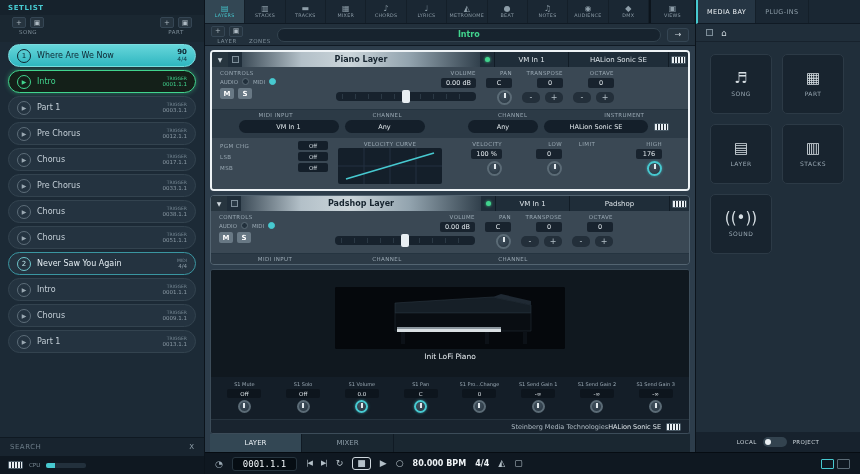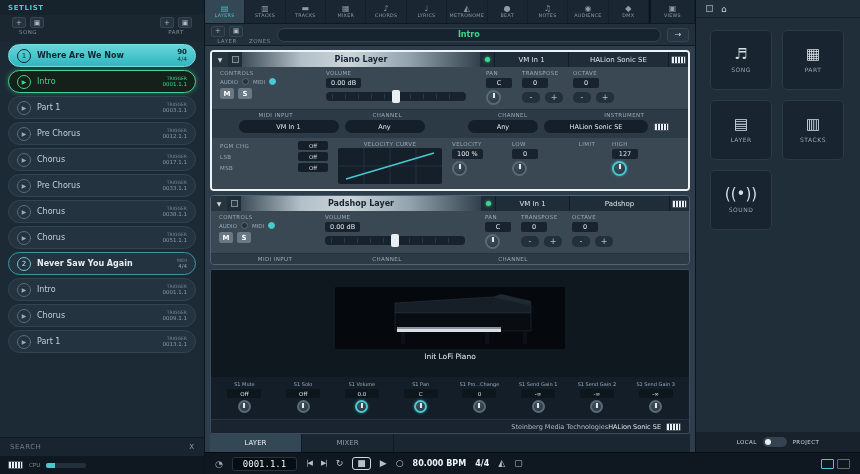--- a/index.html
+++ b/index.html
@@ -23,21 +23,21 @@
   .sl-list{flex:1;padding-top:2px;overflow:hidden}
   .sl-item{height:23px;border-radius:12px;background:var(--card);border:1px solid #33434f;display:flex;align-items:center;gap:6px;padding:0 8px;margin:0 8px 3px}
   .sl-item .badge{width:14px;height:14px;min-width:14px;border-radius:50%;border:1px solid #5d6d79;display:flex;align-items:center;justify-content:center;font-size:7px;color:#9aa8b2}
   .sl-item .badge .play{font-size:6px}
   .sl-item.song .num{display:inline}.sl-item.part .play{display:inline}
   .sl-item .label{flex:1;font-size:8px;color:#c4cfd7;white-space:nowrap;overflow:hidden}
   .sl-item .rcol{display:flex;flex-direction:column;align-items:flex-end;line-height:1.15}
   .sl-item .r1{font-size:4.5px;color:#75share;color:#75listed;color:#758793}
   .sl-item .r2{font-size:5.5px;color:#8b9aa5}
   .sl-item.song{border-color:#3a96a1}
-  .sl-item.song .label{color:#e4edf2;font-weight:bold}
+  .sl-item.song .label{color:#e4edf2;font-weight:normal}
   .sl-item.song .badge{border-color:#6fc6cc;color:#bfe4e7}
   .sl-item.active-song{background:linear-gradient(180deg,#66d6da,#2fb6c0);border-color:#7adde0}
   .sl-item.active-song .label{color:#0e2531}
   .sl-item.active-song .badge{border-color:#0e2531;color:#0e2531}
   .sl-item.active-song .r1{font-size:7px;font-weight:bold;color:#0e2531}
   .sl-item.active-song .r2{color:#11303c;font-size:6px}
   .sl-item.active-part{background:#142019;border-color:var(--green);box-shadow:0 0 5px rgba(65,212,142,.45)}
   .sl-item.active-part .label,.sl-item.active-part .r1,.sl-item.active-part .r2{color:var(--green)}
   .sl-item.active-part .badge{border-color:var(--green);color:var(--green)}
   .sl-search{height:19px;border-top:1px solid #0f1922;display:flex;align-items:center;justify-content:space-between;padding:0 10px;background:#18242f}
@@ -77,21 +77,21 @@
   .lp-chk{width:14px;display:flex;align-items:center;justify-content:center;cursor:pointer}
   .chk{width:7px;height:7px;border:1px solid #7d8d98;background:#2a3945;display:inline-block}
   .lp-title{flex:1;display:flex;align-items:center;justify-content:center;background:linear-gradient(90deg,#3d4c58 0%,#b3c0c8 25%,#cbd5da 45%,#93a4af 70%,#31404c 100%);color:#16242f;font-size:8px;font-weight:bold}
   .lp-dot{width:14px;display:flex;align-items:center;justify-content:center}
   .dot{width:5px;height:5px;border-radius:50%;background:var(--green);box-shadow:0 0 3px var(--green)}
   .lp-in,.lp-instr{display:flex;align-items:center;justify-content:center;font-size:7px;color:#dde4e9;border-left:1px solid #111c26;padding:0 8px}
   .lp-in{width:74px}.lp-instr{width:100px}
   .lp-kbd{width:20px;display:flex;align-items:center;justify-content:center;border-left:1px solid #111c26;cursor:pointer}
 
   .lp-body{display:flex;padding:3px 8px 4px;gap:10px;background:var(--panel)}
-  .col{display:flex;flex-direction:column;align-items:flex-start;gap:2px}
+  .col{display:flex;flex-direction:column;align-items:flex-end;gap:2px}
   .lbl{font-size:5.5px;color:#9aa9b4;letter-spacing:.4px;white-space:nowrap}
   .valbox{min-width:26px;text-align:center;background:#18232e;border-radius:2px;color:#e2e9ed;font-size:6.5px;padding:1px 5px}
   .controls-col{align-items:flex-start;width:96px}
   .am-row{display:flex;align-items:center;gap:4px}
   .am-lbl{font-size:5.5px;color:#9aa9b4}
   .tog{width:7px;height:7px;border-radius:50%;border:1px solid #5b6b76;background:#22303c;display:inline-block;cursor:pointer}
   .tog.on{background:var(--teal);border-color:var(--teal)}
   .ms-row{display:flex;gap:4px;margin-top:1px}
   .ms{width:14px;height:11px;border-radius:2px;background:#68listed;background:#687884;color:#fff;font-size:7px;font-weight:bold;display:flex;align-items:center;justify-content:center;cursor:pointer}
   .vol-col{width:150px}
@@ -546,21 +546,21 @@
               <div class="col kn-col">
                 <span class="lbl">LOW</span>
                 <span class="valbox">0</span>
                 <div class="knob"></div>
               </div>
               <div class="col limit-col">
                 <span class="lbl">LIMIT</span>
               </div>
               <div class="col kn-col">
                 <span class="lbl">HIGH</span>
-                <span class="valbox">127</span>
+                <span class="valbox">176</span>
                 <div class="knob teal"></div>
               </div>
             </div>
           </section>
 
           <section class="lp">
             <div class="lp-head">
               <span class="lp-tri">▼</span>
               <span class="lp-chk">
                   <span class="chk"></span>
@@ -718,20 +718,31 @@
 
               <div class="btab">
                 <span>MIXER</span>
               </div>
 
           </div>
         </div>
       </div>
 
       <aside class="mediabay">
+        <div class="mb-tabs">
+
+            <div class="mbtab selected">
+              <span>MEDIA BAY</span>
+            </div>
+
+            <div class="mbtab">
+              <span>PLUG-INS</span>
+            </div>
+
+        </div>
         <div class="mb-toolbar">
           <span class="chk"></span>
           <span class="mb-home">⌂</span>
         </div>
         <div class="mb-grid">
 
             <div class="tile">
               <span class="tic">♬</span>
               <span class="tlb">SONG</span>
             </div>

